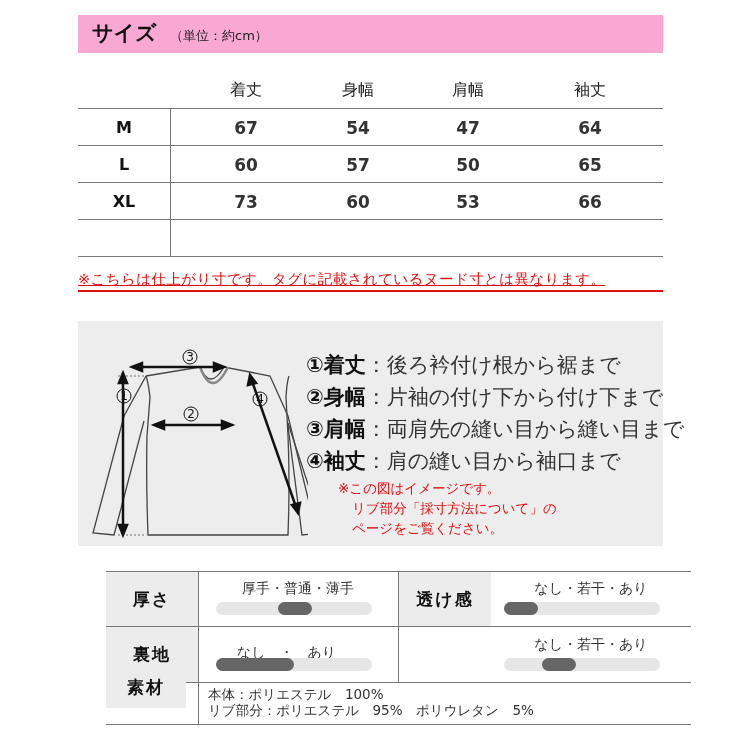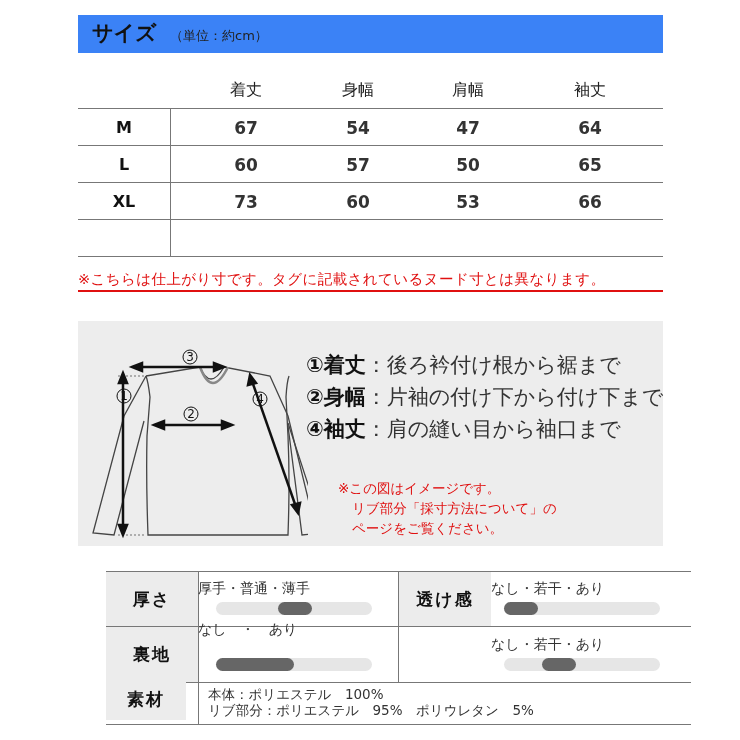--- a/index.html
+++ b/index.html
@@ -1,46 +1,46 @@
 <!DOCTYPE html>
 <html><head>
 <meta charset="utf-8">
 <style>
   * { box-sizing: border-box; margin: 0; padding: 0; }
   html, body { width: 740px; height: 740px; background: #ffffff; overflow: hidden; }
   body { position: relative; font-family: "DejaVu Sans", "Liberation Sans", sans-serif; color: #222; }
 
-  .title-bar { position: absolute; left: 78px; top: 15px; width: 585px; height: 38px; background: #3b82f6; }
+  .title-bar { position: absolute; left: 78px; top: 15px; width: 585px; height: 38px; background: #f9a8d4; }
   .title-main { position: absolute; left: 14px; top: 4px; font-size: 21px; font-weight: bold; color: #111; }
   .title-unit { position: absolute; left: 92px; top: 12px; font-size: 13px; color: #222; }
 
   .size-table { position: absolute; left: 78px; top: 66px; width: 585px; }
   .size-head { position: absolute; top: 14px; font-size: 16px; color: #222; width: 80px; text-align: center; }
   .hline { position: absolute; left: 0; width: 585px; height: 1px; background: #777; }
   .vline { position: absolute; left: 92px; width: 1px; background: #777; }
   .row-label { position: absolute; left: 0; width: 92px; text-align: center; font-size: 16px; font-weight: bold; color: #111; }
   .cell { position: absolute; width: 80px; text-align: center; font-size: 17px; color: #333; font-weight: bold; }
 
-  .notice { position: absolute; left: 78px; top: 270px; font-size: 14.5px; color: #e01010; letter-spacing: 0.4px; white-space: nowrap; }
+  .notice { position: absolute; left: 78px; top: 270px; font-size: 14.5px; color: #e01010; letter-spacing: 0.4px; white-space: nowrap; text-decoration: underline; }
   .notice-line { position: absolute; left: 78px; top: 290px; width: 585px; height: 2px; background: #e01010; }
 
   .diagram-box { position: absolute; left: 78px; top: 321px; width: 585px; height: 225px; background: #ededed; }
   .shirt { position: absolute; left: 10px; top: 20px; }
   .legend { position: absolute; left: 228px; top: 30px; }
   .legend-row { height: 32px; font-size: 21px; color: #333; white-space: nowrap; }
   .legend-num { font-weight: bold; color: #111; }
   .legend-key { font-weight: bold; color: #111; }
   .legend-note { position: absolute; left: 260px; top: 157px; font-size: 13.5px; color: #e01010; line-height: 20px; }
   .legend-note div { white-space: nowrap; }
 
   .attr-table { position: absolute; left: 78px; top: 571px; width: 585px; height: 154px; margin-left: 28px; }
   .attr-hline { position: absolute; left: 0; width: 585px; height: 1px; background: #777; }
   .attr-label { position: absolute; background: #ececec; font-size: 17px; font-weight: bold; color: #111; display: flex; align-items: center; justify-content: center; letter-spacing: 2px; }
   .attr-vline { position: absolute; width: 1px; background: #777; }
-  .attr-options { position: absolute; font-size: 14px; color: #333; white-space: pre; }
+  .attr-options { position: absolute; font-size: 14px; color: #333; text-align: center; white-space: pre; }
   .slider-track { position: absolute; height: 13px; border-radius: 7px; background: #e6e6e6; }
   .slider-thumb { position: absolute; top: 0; height: 13px; border-radius: 7px; background: #666; }
   .material-text { position: absolute; left: 102px; font-size: 13.5px; color: #333; white-space: pre; line-height: 15px; }
 </style>
 </head>
 <body>
 
 <div class="title-bar">
   <span class="title-main">サイズ</span>
   <span class="title-unit">（単位：約cm）</span>
@@ -127,20 +127,23 @@
   </svg>
 
   <div class="legend">
     <div class="legend-row">
       <span class="legend-num">①</span><span class="legend-key">着丈</span><span>：</span><span>後ろ衿付け根から裾まで</span>
     </div>
     <div class="legend-row">
       <span class="legend-num">②</span><span class="legend-key">身幅</span><span>：</span><span>片袖の付け下から付け下まで</span>
     </div>
     <div class="legend-row">
+      <span class="legend-num">③</span><span class="legend-key">肩幅</span><span>：</span><span>両肩先の縫い目から縫い目まで</span>
+    </div>
+    <div class="legend-row">
       <span class="legend-num">④</span><span class="legend-key">袖丈</span><span>：</span><span>肩の縫い目から袖口まで</span>
     </div>
   </div>
 
   <div class="legend-note">
     <div>※この図はイメージです。</div>
     <div style="padding-left:14px">リブ部分「採寸方法について」の</div>
     <div style="padding-left:14px">ページをご覧ください。</div>
   </div>
 </div>
@@ -159,26 +162,26 @@
   </div>
 
   <div class="attr-vline" style="left:292px;top:0;height:111px"></div>
   <div class="attr-label" style="left:293px;top:1px;width:92px;height:54px">透け感</div>
   <div class="attr-options" style="left:385px;top:9px;width:200px">なし・若干・あり</div>
   <div class="slider-track" style="left:398px;top:31px;width:156px">
     <div class="slider-thumb" style="left:0;width:34px"></div>
   </div>
 
   <div class="attr-label" style="left:0;top:56px;width:92px;height:55px">裏地</div>
-  <div class="attr-options" style="left:92px;top:50px;width:177px">なし　・　あり</div>
+  <div class="attr-options" style="left:92px;top:73px;width:177px">なし　・　あり</div>
   <div class="slider-track" style="left:110px;top:87px;width:156px">
     <div class="slider-thumb" style="left:0;width:78px"></div>
   </div>
 
   <div class="attr-options" style="left:385px;top:65px;width:200px">なし・若干・あり</div>
   <div class="slider-track" style="left:398px;top:87px;width:156px">
     <div class="slider-thumb" style="left:38px;width:34px"></div>
   </div>
 
-  <div class="attr-label" style="left:0;top:108px;width:80px;height:41px">素材</div>
+  <div class="attr-label" style="left:0;top:96px;width:80px;height:41px">素材</div>
   <div class="material-text" style="top:116px">本体：ポリエステル　100%</div>
   <div class="material-text" style="top:132px">リブ部分：ポリエステル　95%　ポリウレタン　5%</div>
 </div>
 
 </body></html>

